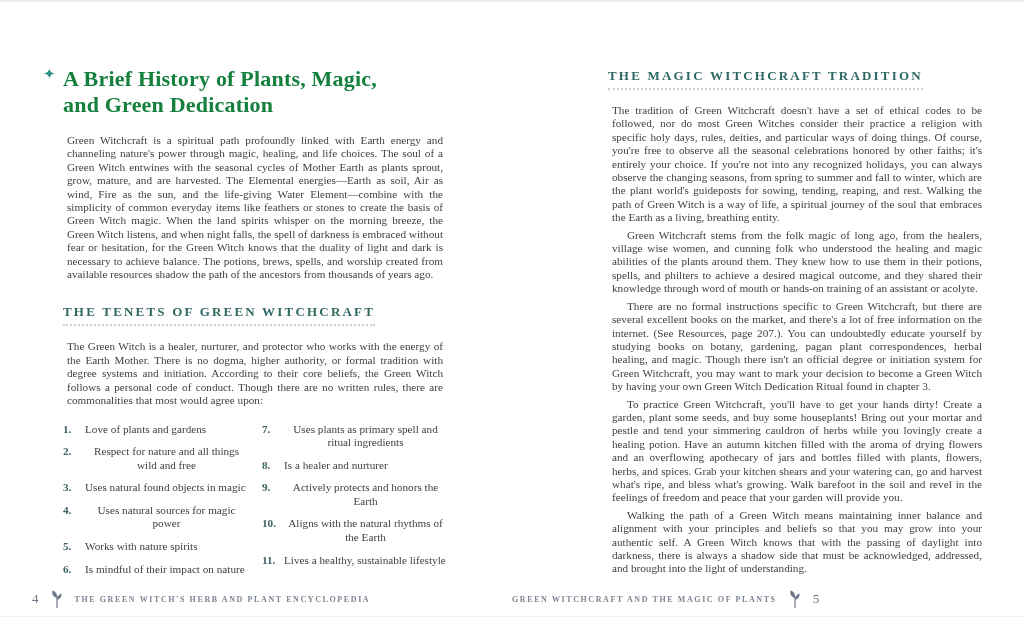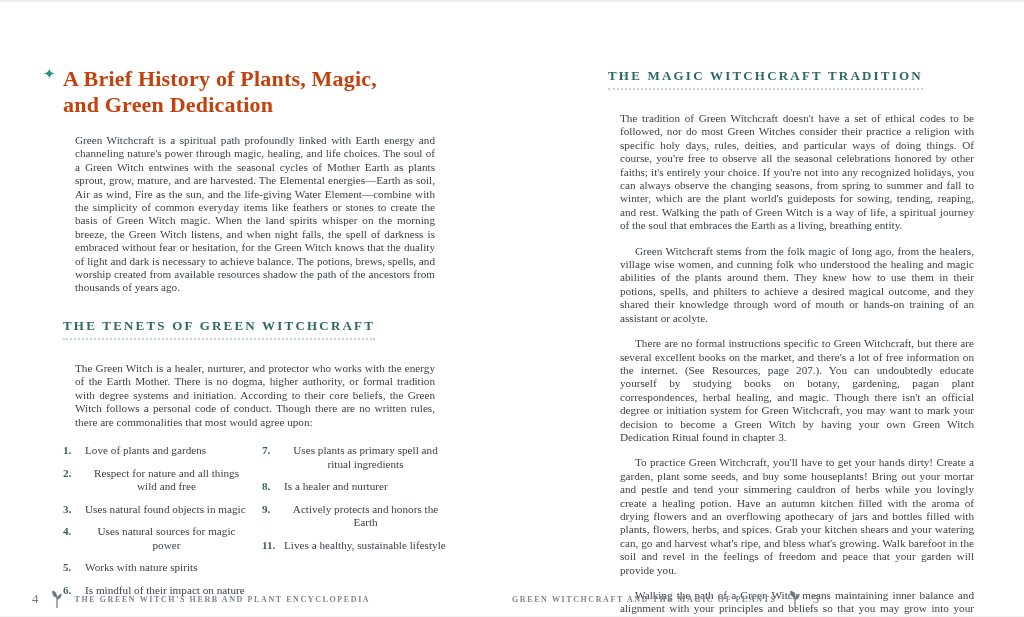--- a/index.html
+++ b/index.html
@@ -23,26 +23,26 @@
   
   .title-wrap { position: relative; margin: 0 0 16px 0; }
   .sparkle {
     position: absolute; left: -20px; top: 1px;
     color: #31918a; font-size: 15px; line-height: 15px;
     font-family: "DejaVu Sans", sans-serif;
   }
   h1 {
     margin: 0; font-size: 22px; line-height: 26px;
     font-weight: 600; letter-spacing: 0.2px;
-    color: #c2410c; font-family: "Liberation Serif", serif;
+    color: #15803d; font-family: "Liberation Serif", serif;
   }
 
   
   .body-par {
-    margin: 12px; font-size: 11.2px; line-height: 13.4px;
+    margin: 4px; font-size: 11.2px; line-height: 13.4px;
     text-align: justify; color: #3d4247;
   }
   .indent { text-indent: 15px; }
 
   
   .sec-head {
     display: inline-block;
     margin: 0 0 10px 0;
     font-size: 13px; font-weight: 700;
     letter-spacing: 2.2px;
@@ -132,20 +132,24 @@
           </div>
           <div class="tenet-item">
             <span class="tenet-num">8.</span>
             <span class="tenet-text">Is a healer and nurturer</span>
           </div>
           <div class="tenet-item">
             <span class="tenet-num">9.</span>
             <span class="tenet-text">Actively protects and honors the Earth</span>
           </div>
           <div class="tenet-item">
+            <span class="tenet-num">10.</span>
+            <span class="tenet-text">Aligns with the natural rhythms of the Earth</span>
+          </div>
+          <div class="tenet-item">
             <span class="tenet-num">11.</span>
             <span class="tenet-text">Lives a healthy, sustainable lifestyle</span>
           </div>
         </div>
       </div>
     </div>
 
     <div class="footer footer-left">
       <span class="page-num">4</span>
       <svg class="sprig" viewBox="0 0 16 20">

